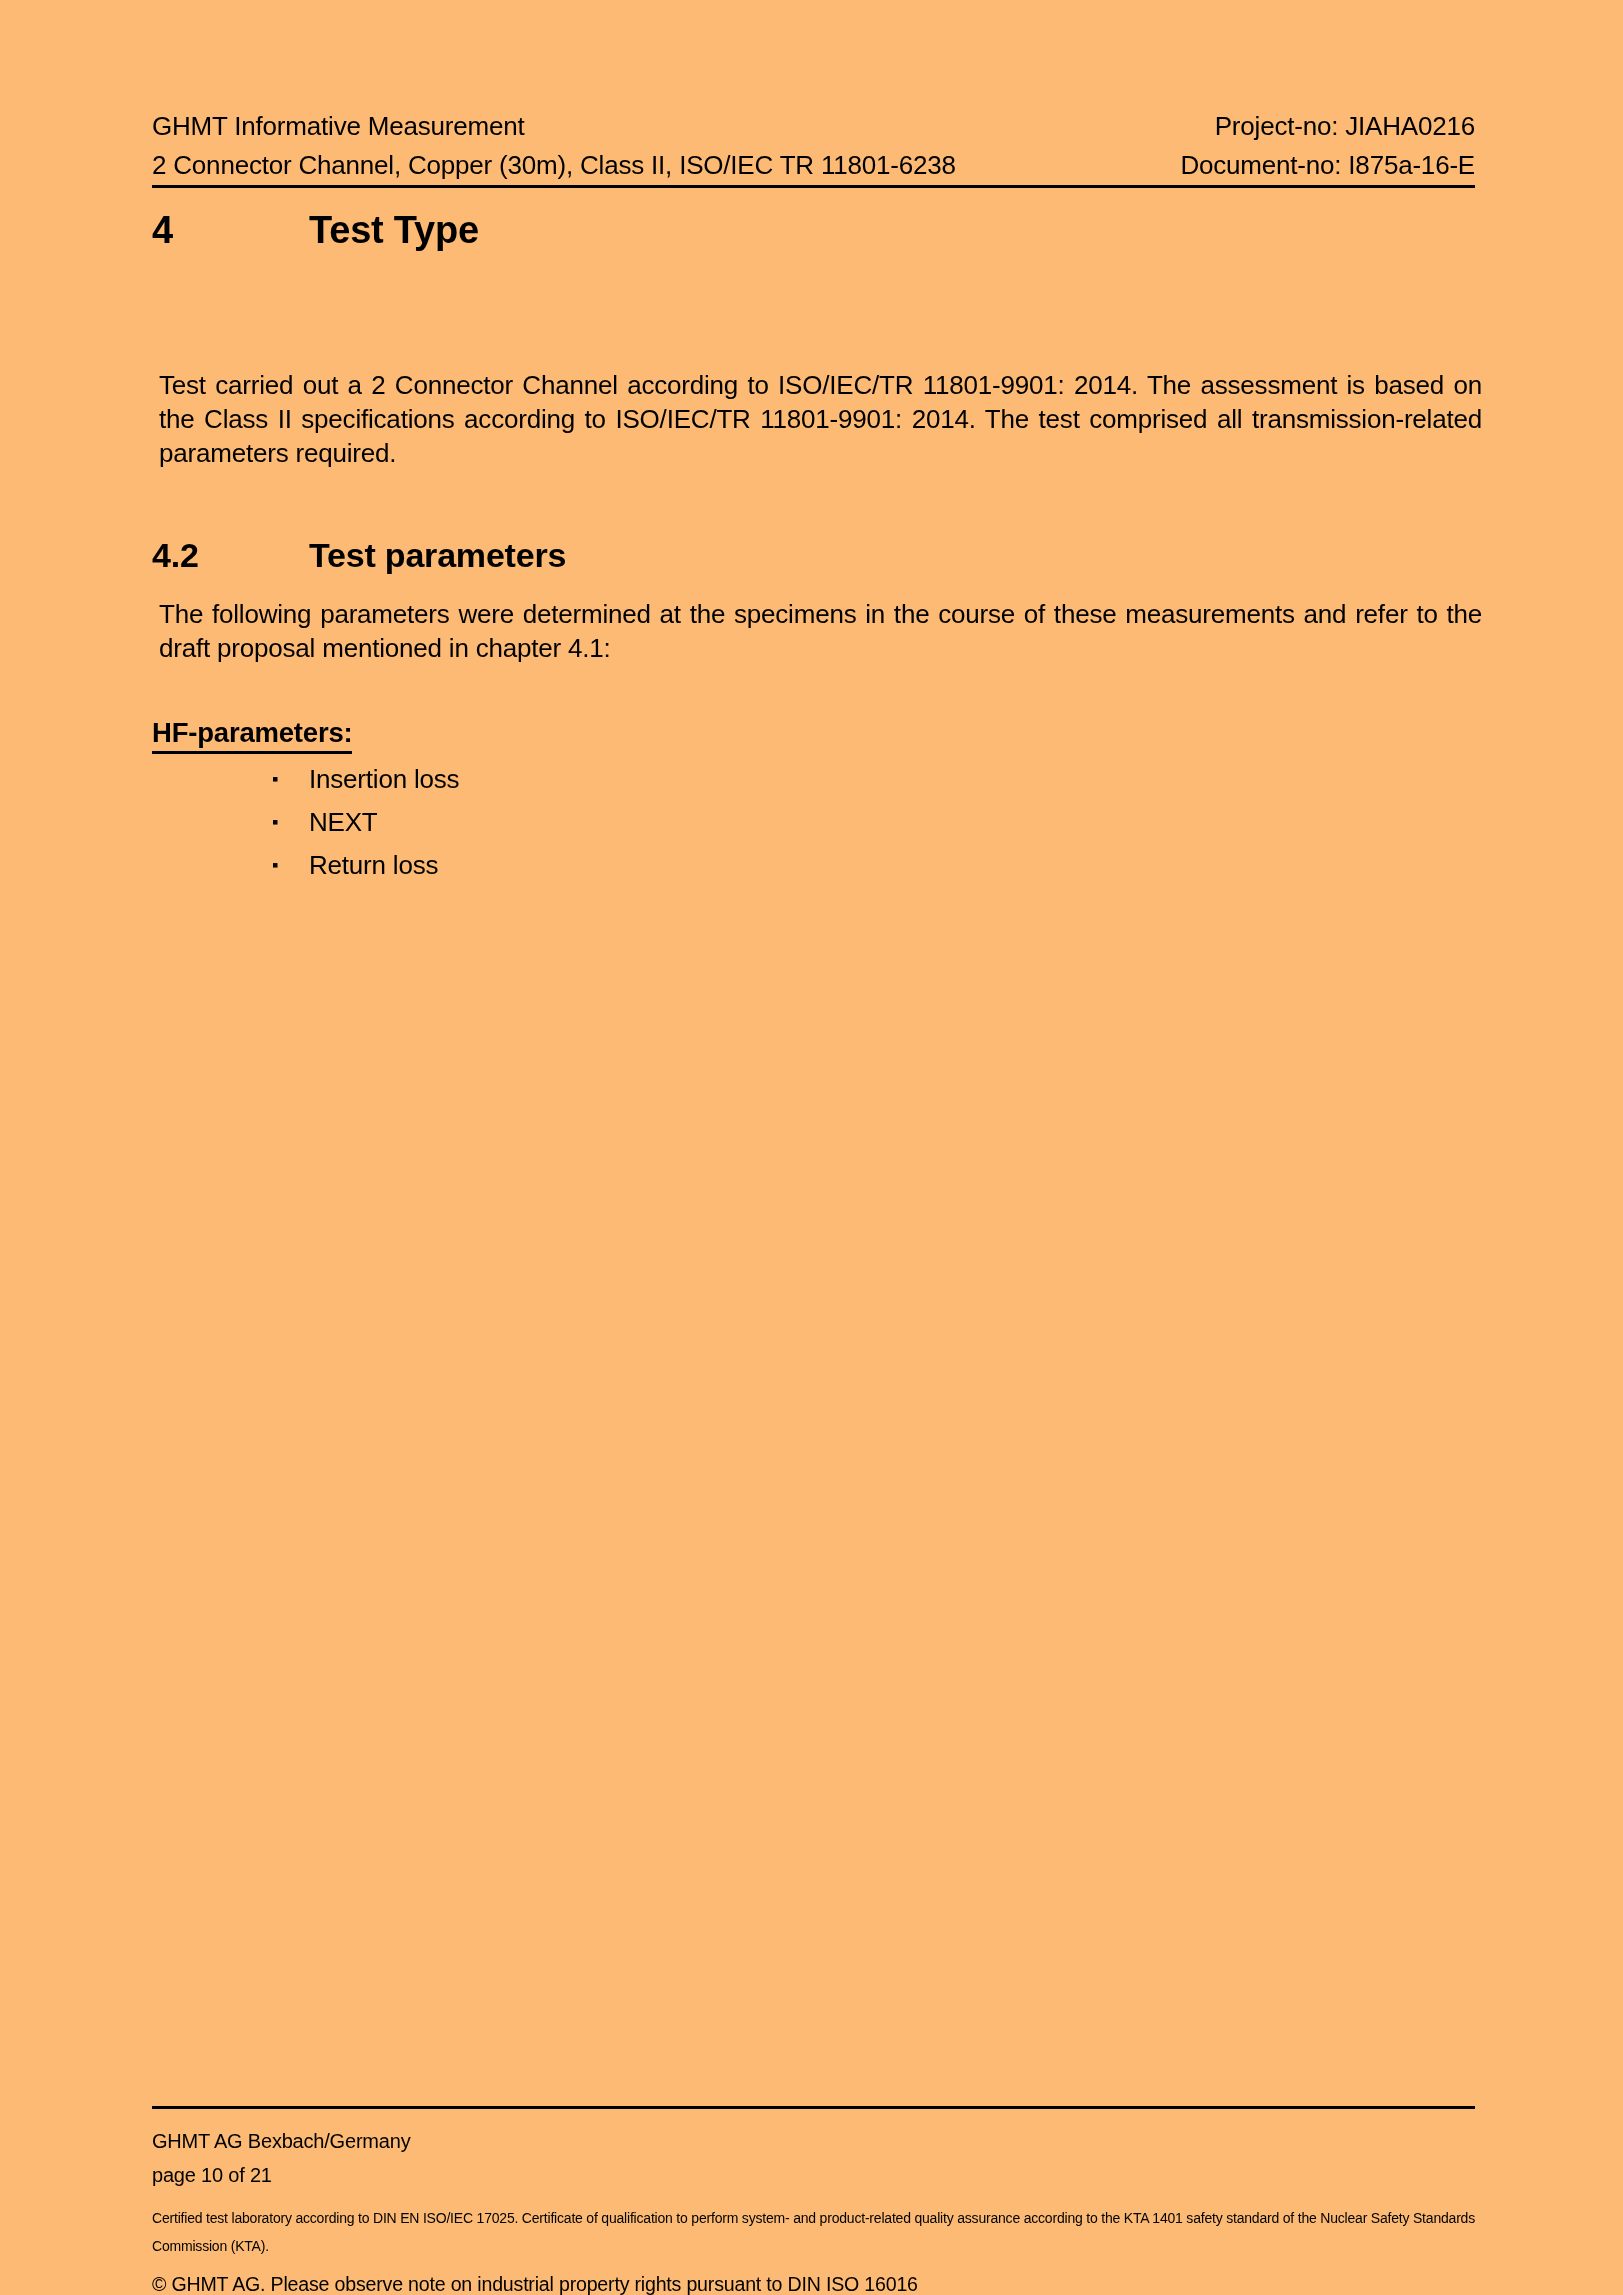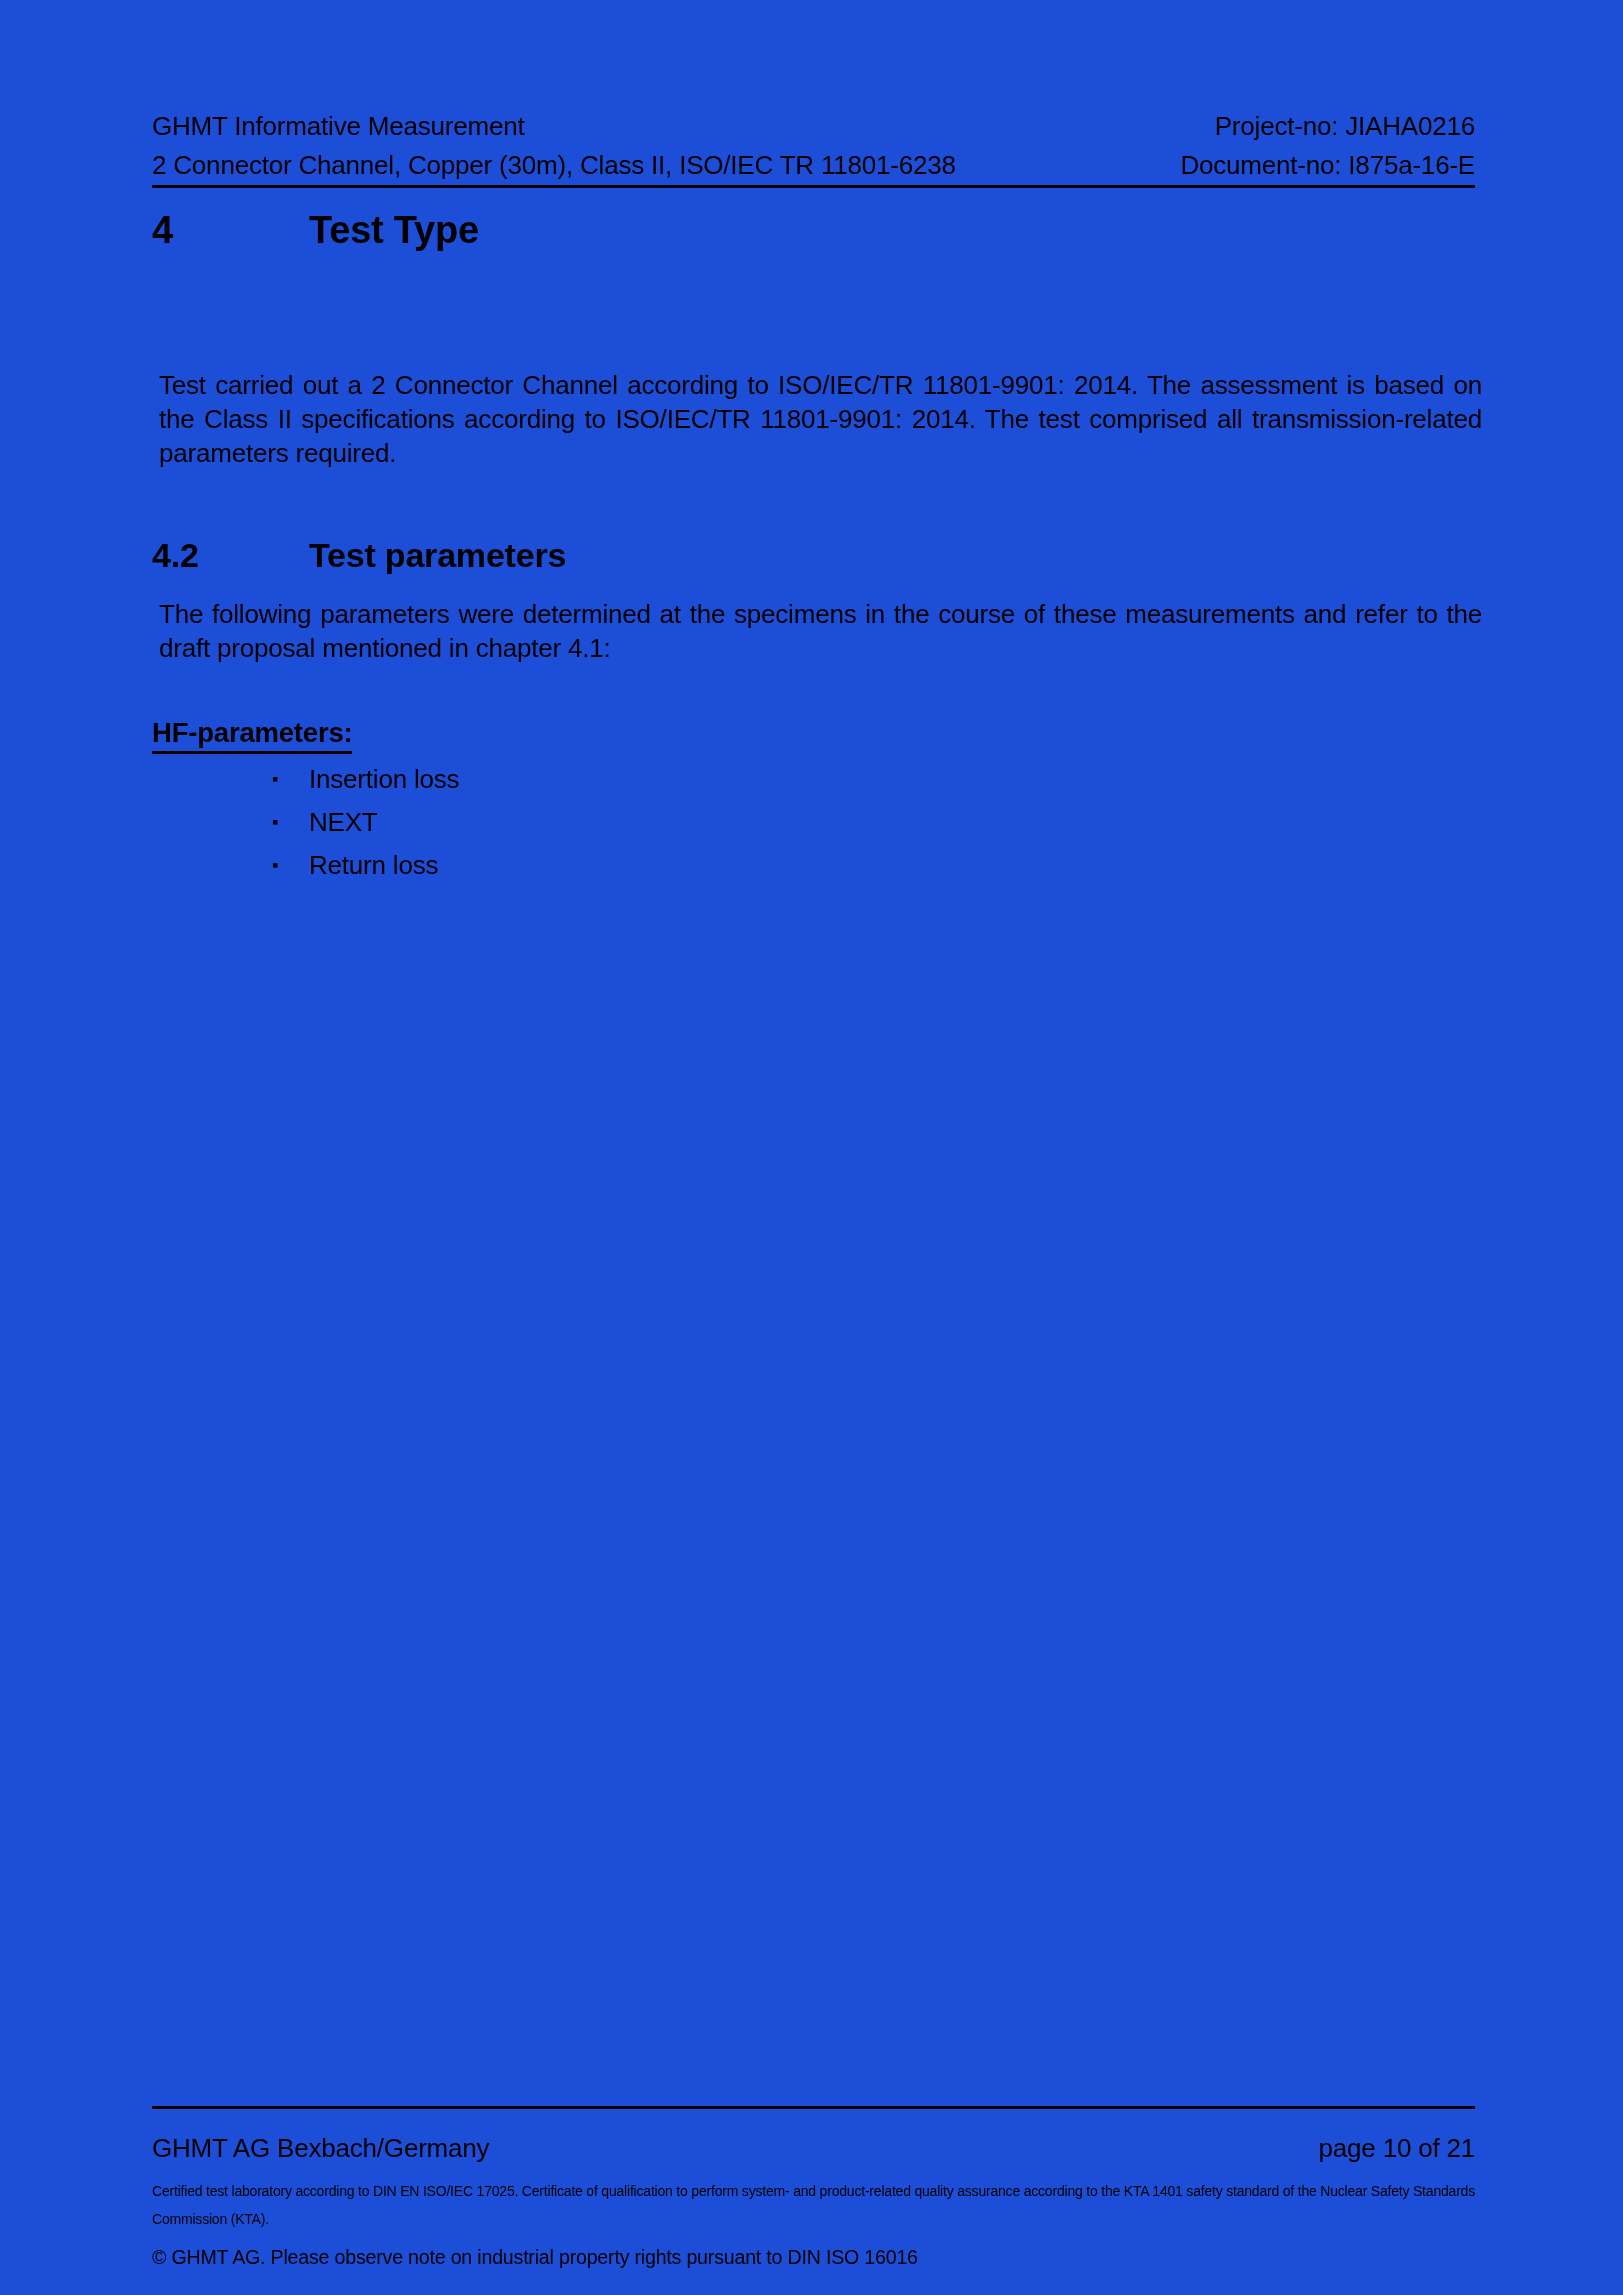--- a/index.html
+++ b/index.html
@@ -4,21 +4,21 @@
 <style>
   * { margin: 0; padding: 0; box-sizing: border-box; }
   html, body { background: #ffffff; }
   body {
     width: 1623px; height: 2295px;
     position: relative;
     font-family: "Liberation Sans", "DejaVu Sans", sans-serif;
     color: #000000;
     letter-spacing: -0.2px;
   }
-  .page { position: absolute; inset: 0; background: #1d4ed8; }
+  .page { position: absolute; inset: 0; background: #fdba74; }
 
   
   .header {
     position: absolute; left: 152px; top: 107px; width: 1323px;
     border-bottom: 3.9px solid #000;
   }
   .header .hrow {
     display: flex; justify-content: space-between; align-items: baseline;
     font-size: 26px; line-height: 39px; white-space: nowrap;
   }
@@ -60,21 +60,21 @@
     font-size: 18.3px; line-height: 1;
   }
 
   
   .footer {
     position: absolute; left: 152px; width: 1323px; top: 2106px;
     border-top: 3.9px solid #000;
   }
   .footer .frow {
     display: flex; justify-content: space-between; align-items: baseline;
-    font-size: 26px; line-height: 34px; margin-top: 22px; white-space: nowrap;
+    font-size: 20px; line-height: 34px; margin-top: 15px; white-space: nowrap; flex-direction: column;
   }
   .footer .cert {
     margin-top: 13px;
     font-size: 14px; line-height: 27.5px;
     text-align: justify;
   }
   .footer .copyright {
     margin-top: 11px;
     font-size: 19.6px; line-height: 26px;
   }

